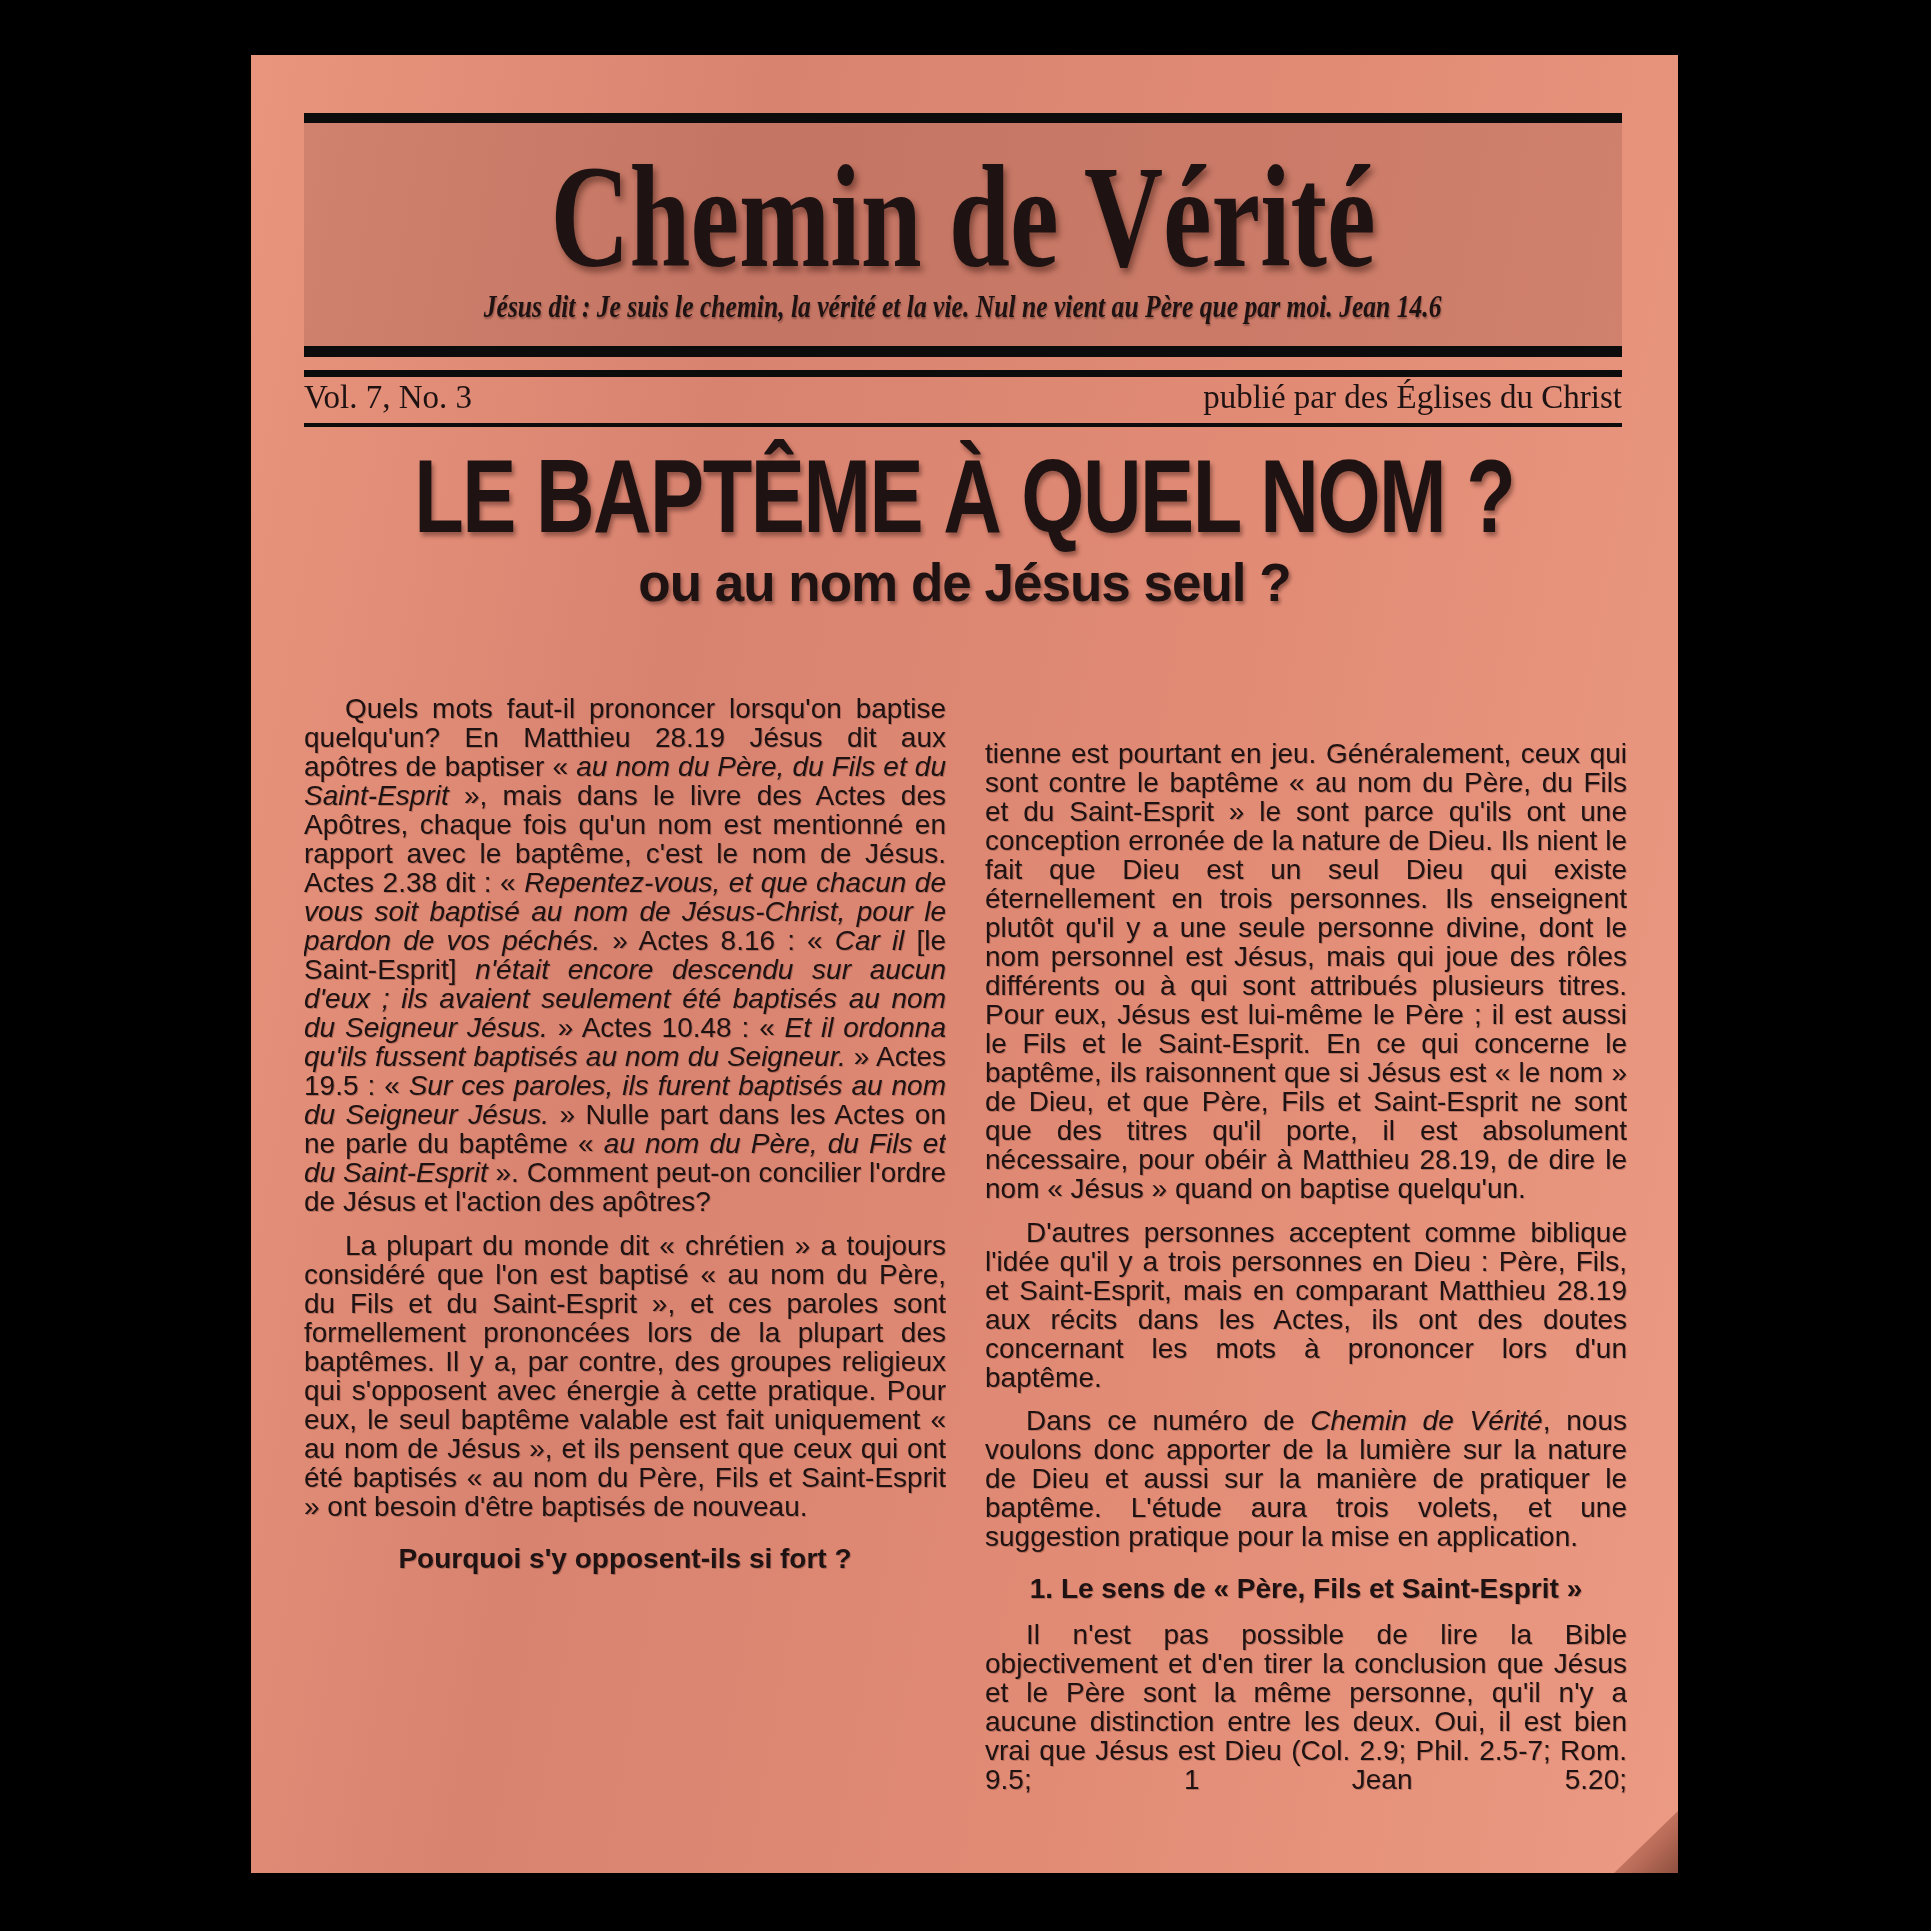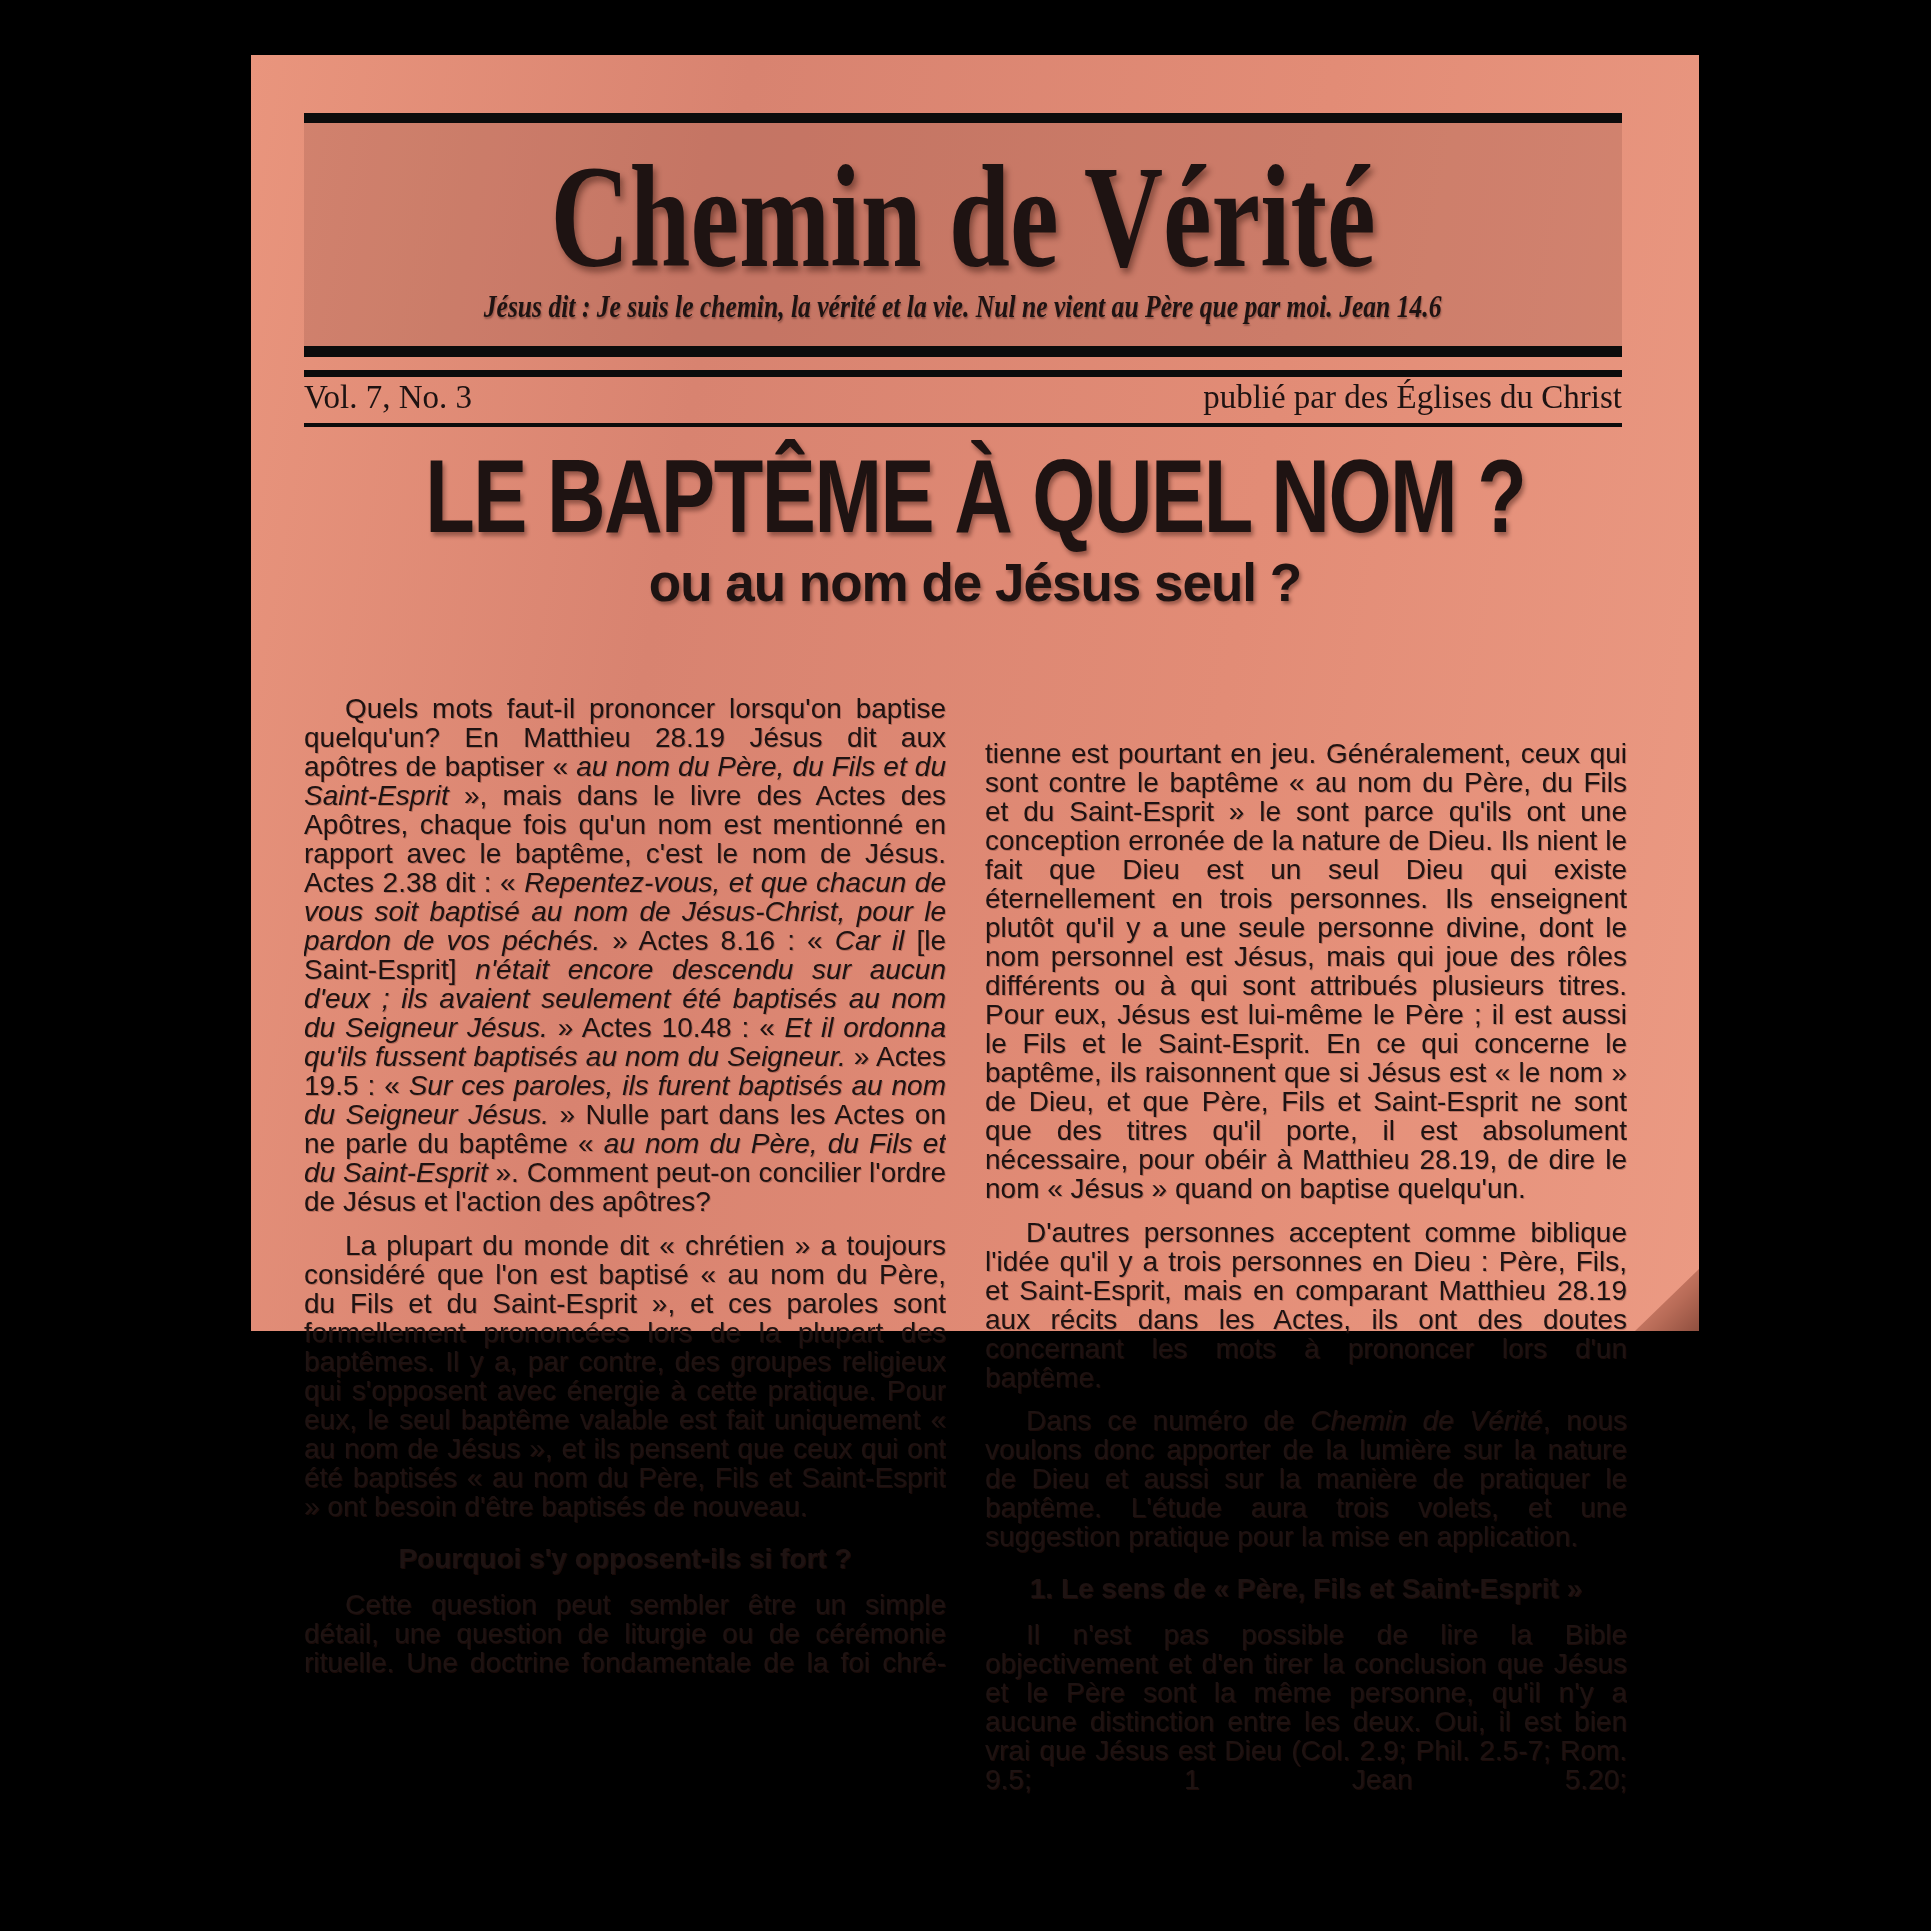--- a/index.html
+++ b/index.html
@@ -1,20 +1,20 @@
 <!DOCTYPE html>
 <html lang="fr"><head>
 <meta charset="utf-8">
 <style>
   html,body{margin:0;padding:0;background:#000;}
   .canvas{position:relative;width:1931px;height:1931px;background:#000;overflow:hidden;
           font-family:"Liberation Sans",sans-serif;color:#1e1312;}
-  .page{position:absolute;left:251px;top:55px;width:1427px;height:1276px;
+  .page{position:absolute;left:251px;top:55px;width:1427px;height:1818px;
         background:linear-gradient(100deg,#e9957d 0%,#d88370 30%,#e28c76 65%,#eb9a83 100%);
-        box-shadow:0 0 17.4px rgba(0,0,0,.6);padding-left:21px;}
+        box-shadow:0 0 17.4px rgba(0,0,0,.6);}
   
   .rule{position:absolute;left:53px;width:1318px;background:#0c0c0c;}
   .rule-top{top:58px;height:9.7px;}
   .rule-thick{top:291px;height:10.6px;}
   .rule-med{top:315px;height:6.8px;}
   .rule-thin{top:368px;height:3.9px;}
   .masthead{position:absolute;left:53px;top:68px;width:1318px;height:223px;
             background:rgba(92,42,38,.16);
             display:flex;flex-direction:column;justify-content:center;align-items:center;}
   .mast-title{font-family:"Liberation Serif",serif;font-weight:700;font-size:146px;line-height:.92em;
@@ -76,21 +76,20 @@
 
     <div class="headline">
       <div><span class="head1">LE BAPTÊME À QUEL NOM ?</span></div>
       <div class="head2">ou au nom de Jésus seul ?</div>
     </div>
 
     <div class="col col-left">
         <p><span>Quels mots faut-il prononcer lorsqu'on baptise quelqu'un? En Matthieu 28.19 Jésus dit aux apôtres de baptiser « </span><i>au nom du Père, du Fils et du Saint-Esprit</i><span> », mais dans le livre des Actes des Apôtres, chaque fois qu'un nom est mentionné en rapport avec le baptême, c'est le nom de Jésus. Actes 2.38 dit : « </span><i>Repentez-vous, et que chacun de vous soit baptisé au nom de Jésus-Christ, pour le pardon de vos péchés.</i><span> » Actes 8.16 : « </span><i>Car il </i><span>[le Saint-Esprit] </span><i>n'était encore descendu sur aucun d'eux ; ils avaient seulement été baptisés au nom du Seigneur Jésus.</i><span> » Actes 10.48 : « </span><i>Et il ordonna qu'ils fussent baptisés au nom du Seigneur.</i><span> » Actes 19.5 : « </span><i>Sur ces paroles, ils furent baptisés au nom du Seigneur Jésus.</i><span> » Nulle part dans les Actes on ne parle du baptême « </span><i>au nom du Père, du Fils et du Saint-Esprit</i><span> ». Comment peut-on concilier l'ordre de Jésus et l'action des apôtres?</span></p>
         <p><span>La plupart du monde dit « chrétien » a toujours considéré que l'on est baptisé « au nom du Père, du Fils et du Saint-Esprit », et ces paroles sont formellement prononcées lors de la plupart des baptêmes. Il y a, par contre, des groupes religieux qui s'opposent avec énergie à cette pratique. Pour eux, le seul baptême valable est fait uniquement « au nom de Jésus », et ils pensent que ceux qui ont été baptisés « au nom du Père, Fils et Saint-Esprit » ont besoin d'être baptisés de nouveau.</span></p>
         <h3><span>Pourquoi s'y opposent-ils si fort ?</span></h3>
-        <p class="cont"><span>Cette question peut sembler être un simple détail, une question de liturgie ou de cérémonie rituelle. Une doctrine fondamentale de la foi chré-</span></p>
       </div>
     <div class="col col-right">
         <p class="noindent"><span>tienne est pourtant en jeu. Généralement, ceux qui sont contre le baptême « au nom du Père, du Fils et du Saint-Esprit » le sont parce qu'ils ont une conception erronée de la nature de Dieu. Ils nient le fait que Dieu est un seul Dieu qui existe éternellement en trois personnes. Ils enseignent plutôt qu'il y a une seule personne divine, dont le nom personnel est Jésus, mais qui joue des rôles différents ou à qui sont attribués plusieurs titres. Pour eux, Jésus est lui-même le Père ; il est aussi le Fils et le Saint-Esprit. En ce qui concerne le baptême, ils raisonnent que si Jésus est « le nom » de Dieu, et que Père, Fils et Saint-Esprit ne sont que des titres qu'il porte, il est absolument nécessaire, pour obéir à Matthieu 28.19, de dire le nom « Jésus » quand on baptise quelqu'un.</span></p>
         <p><span>D'autres personnes acceptent comme biblique l'idée qu'il y a trois personnes en Dieu : Père, Fils, et Saint-Esprit, mais en comparant Matthieu 28.19 aux récits dans les Actes, ils ont des doutes concernant les mots à prononcer lors d'un baptême.</span></p>
         <p><span>Dans ce numéro de </span><i>Chemin de Vérité</i><span>, nous voulons donc apporter de la lumière sur la nature de Dieu et aussi sur la manière de pratiquer le baptême. L'étude aura trois volets, et une suggestion pratique pour la mise en application.</span></p>
         <h3><span>1. Le sens de « Père, Fils et Saint-Esprit »</span></h3>
         <p class="cont"><span>Il n'est pas possible de lire la Bible objectivement et d'en tirer la conclusion que Jésus et le Père sont la même personne, qu'il n'y a aucune distinction entre les deux. Oui, il est bien vrai que Jésus est Dieu (Col. 2.9; Phil. 2.5-7; Rom. 9.5; 1 Jean 5.20;</span></p>
       </div>
 
     <div class="curl"></div>

